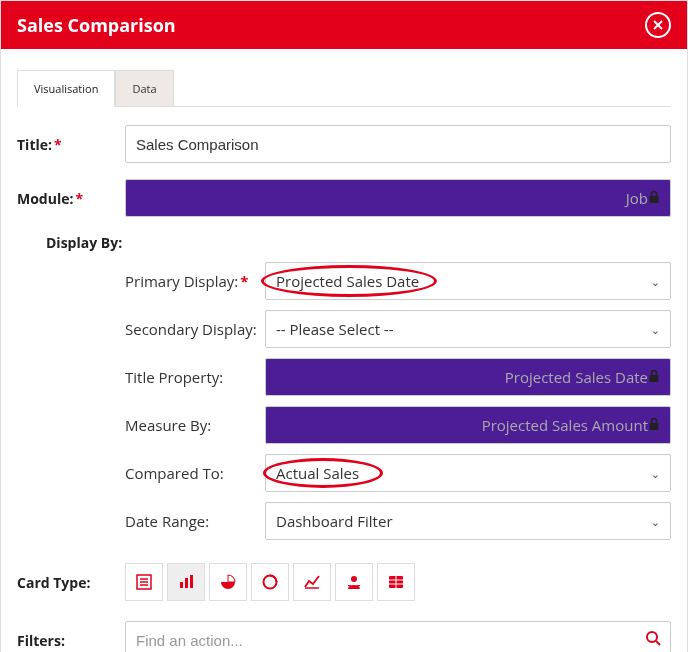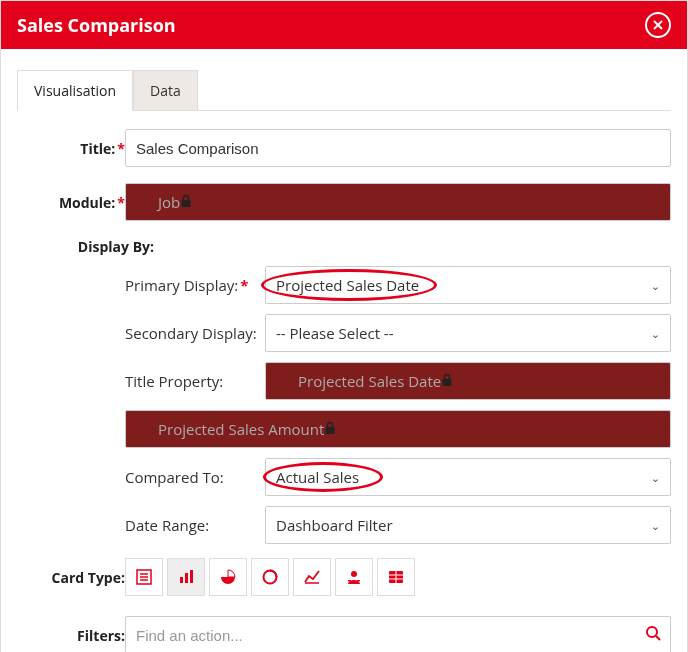--- a/index.html
+++ b/index.html
@@ -39,21 +39,21 @@
   .modal-body {
     padding: 20px 16px 24px 16px;
   }
   .tabs {
     display: flex;
     border-bottom: 1px solid #ddd;
     margin-bottom: 18px;
   }
   .tab {
     padding: 10px 16px;
-    font-size: 14px;
+    font-size: 11px;
     cursor: pointer;
     position: relative;
     top: 1px;
     border: 1px solid transparent;
   }
   .tab.active {
     border: 1px solid #ddd;
     border-bottom: 1px solid #fff;
     background: #fff;
     color: #222;
@@ -67,43 +67,42 @@
   .form-row {
     display: flex;
     align-items: center;
     margin-bottom: 16px;
   }
   .label-col {
     width: 108px;
     font-weight: 700;
     font-size: 14px;
     color: #222;
-    text-align: right;
   }
   .req { color: #e2001a; font-weight: 700; margin-left: 2px; }
   .field-col {
     flex: 1;
     position: relative;
   }
   input.text-input, .select-box, .locked-box, .search-input {
     width: 100%;
     height: 38px;
     border: 1px solid #ccc;
     border-radius: 2px;
     padding: 0 10px;
     font-size: 15px;
     color: #333;
     background: #fff;
   }
   .locked-box {
-    background: #7f1d1d;
+    background: #4c1d95;
     color: #aaa;
     display: flex;
     align-items: center;
-    justify-content: flex-start;
+    justify-content: flex-end;
     padding-left: 32px;
   }
   .locked-box .lock-icon { color: #333; }
   .select-box {
     display: flex;
     align-items: center;
     justify-content: space-between;
     cursor: pointer;
     background: #fff;
   }
@@ -117,21 +116,21 @@
     width: 140px;
     font-size: 15px;
     color: #333;
   }
   .sub-field {
     flex: 1;
     position: relative;
   }
   .display-block {
     margin-left: 108px;
-    margin-bottom: 14px;
+    margin-bottom: 23px;
   }
   .card-types {
     display: flex;
     gap: 4px;
   }
   .card-btn {
     width: 38px; height: 38px;
     border: 1px solid #ddd;
     display: flex; align-items: center; justify-content: center;
     cursor: pointer;
@@ -249,20 +248,21 @@
               <svg width="12" height="14" viewBox="0 0 12 14">
                   <rect x="1.5" y="6" width="9" height="7" rx="1" fill="#222"></rect>
                   <path d="M3.5 6 V4 a2.5 2.5 0 0 1 5 0 V6" fill="none" stroke="#222" stroke-width="1.6"></path>
                 </svg>
             </span>
           </div>
         </div>
       </div>
 
       <div class="sub-row">
+        <div class="sub-label">Measure By:</div>
         <div class="sub-field">
           <div class="locked-box">
             <span>Projected Sales Amount</span>
             <span class="lock-icon">
               <svg width="12" height="14" viewBox="0 0 12 14">
                   <rect x="1.5" y="6" width="9" height="7" rx="1" fill="#222"></rect>
                   <path d="M3.5 6 V4 a2.5 2.5 0 0 1 5 0 V6" fill="none" stroke="#222" stroke-width="1.6"></path>
                 </svg>
             </span>
           </div>

